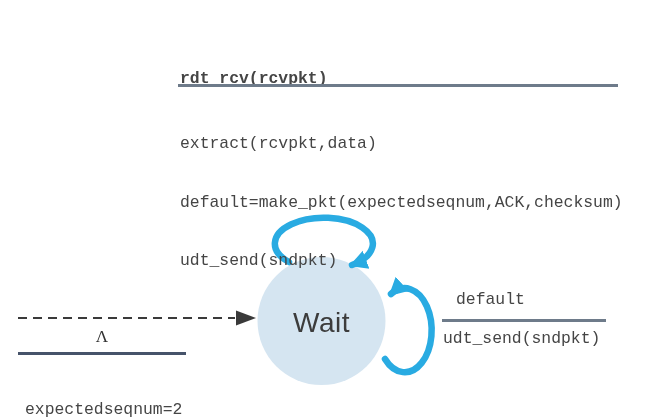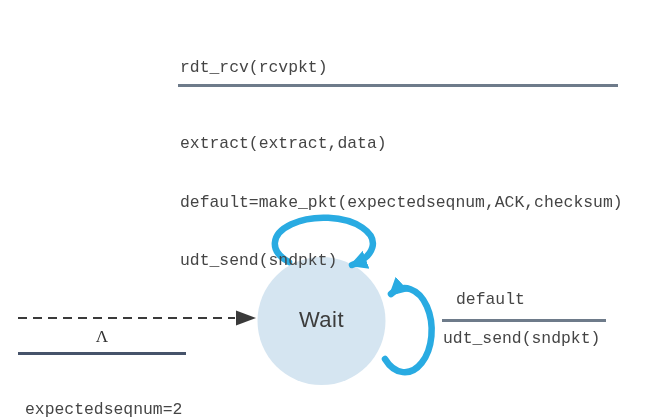--- a/index.html
+++ b/index.html
@@ -27,22 +27,23 @@
     font-family: "Liberation Mono", "DejaVu Sans Mono", monospace;
     font-size: 16.4px;
     color: #454545;
     white-space: pre;
   }
   .code .line {
     display: block;
   }
   #guard-block {
     left: 180px;
-    top: 8px;
+    top: 19px;
     line-height: 24px;
+    font-weight: bold;
   }
   #guard-block .indent {
     padding-left: 21px;
   }
   #action-block {
     left: 180px;
     top: 95px;
     line-height: 19.5px;
   }
   .rule {
@@ -91,21 +92,21 @@
     top: 360px;
     line-height: 19.8px;
   }
   #state-label {
     position: absolute;
     left: 251px;
     top: 307px;
     width: 141px;
     text-align: center;
     font-family: "Liberation Sans", "DejaVu Sans", sans-serif;
-    font-size: 22px;
+    font-size: 28px;
     color: #3C3C3C;
     letter-spacing: 0.5px;
   }
   .loop-arc {
     fill: none;
     stroke: #29ABE2;
     stroke-width: 6.5;
     stroke-linecap: round;
   }
   .dashed-line {
@@ -136,21 +137,21 @@
     <polygon points="256,318 236,310.5 236,325.5" fill="#3A3A3A"></polygon>
   </svg>
 
   <div class="code" id="guard-block">
     <span class="line">rdt_rcv(rcvpkt)</span>
   </div>
 
   <div class="rule" id="rule-guard"></div>
 
   <div class="code" id="action-block">
-    <span class="line">extract(extract,data)</span>
+    <span class="line">extract(rcvpkt,data)</span>
     <span class="line">default=make_pkt(expectedseqnum,ACK,checksum)</span>
     <span class="line">udt_send(sndpkt)</span>
   </div>
 
   <div id="state-label">Wait</div>
 
   <div class="code" id="default-guard">default</div>
   <div class="rule" id="rule-default"></div>
   <div class="code" id="default-action">udt_send(sndpkt)</div>
 

